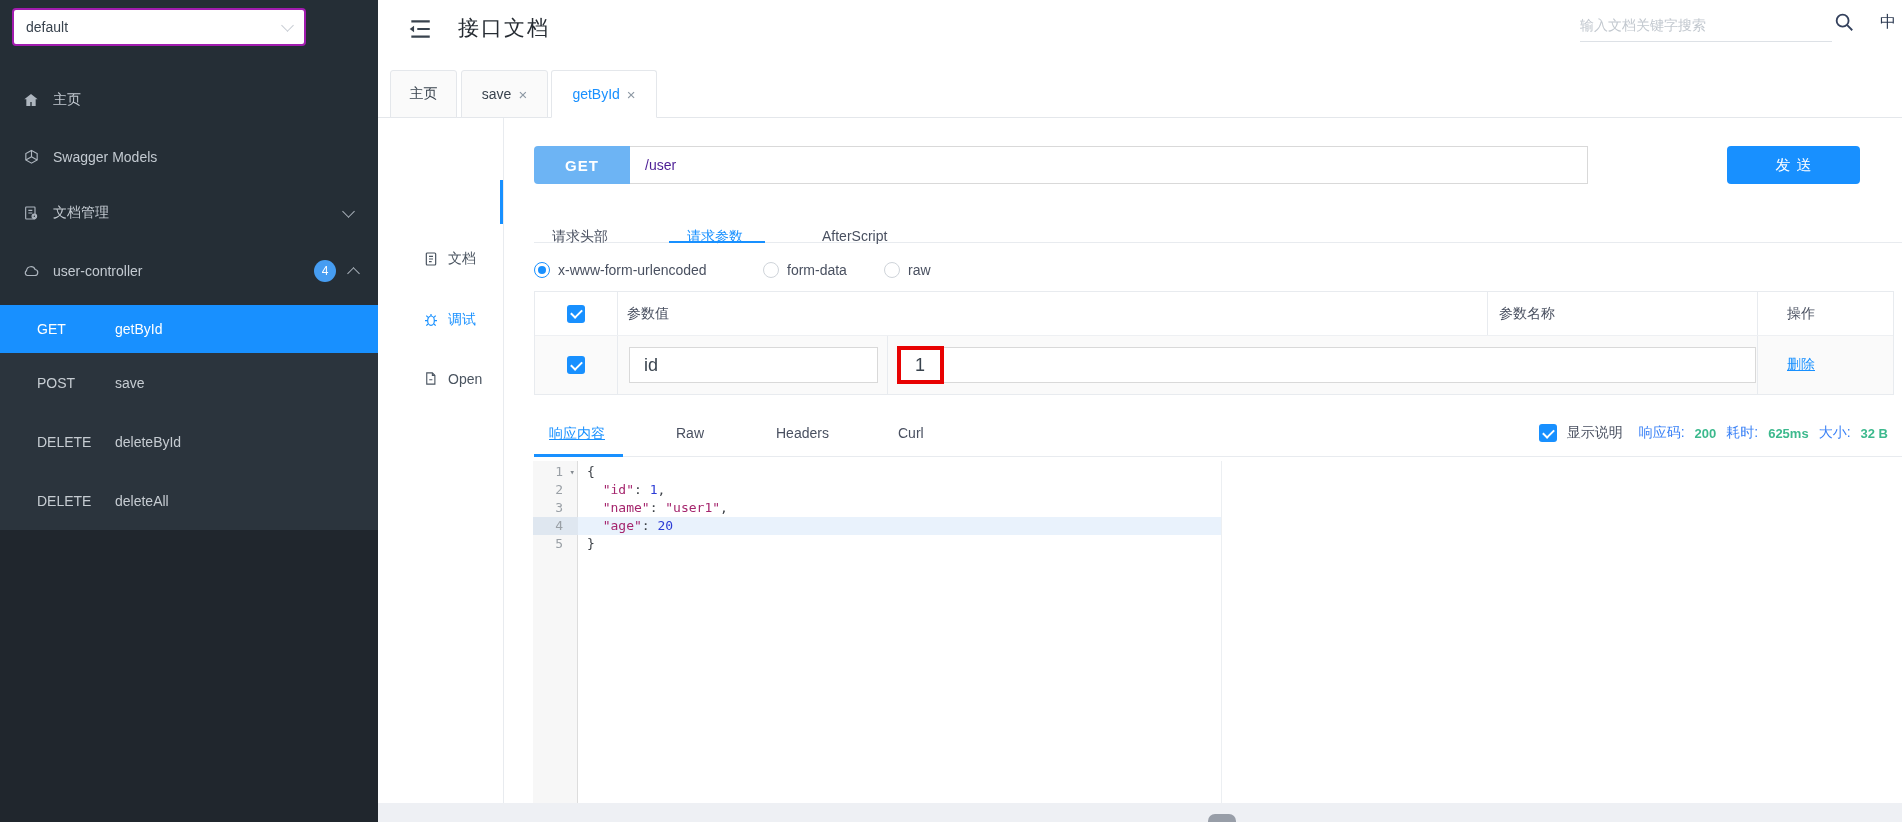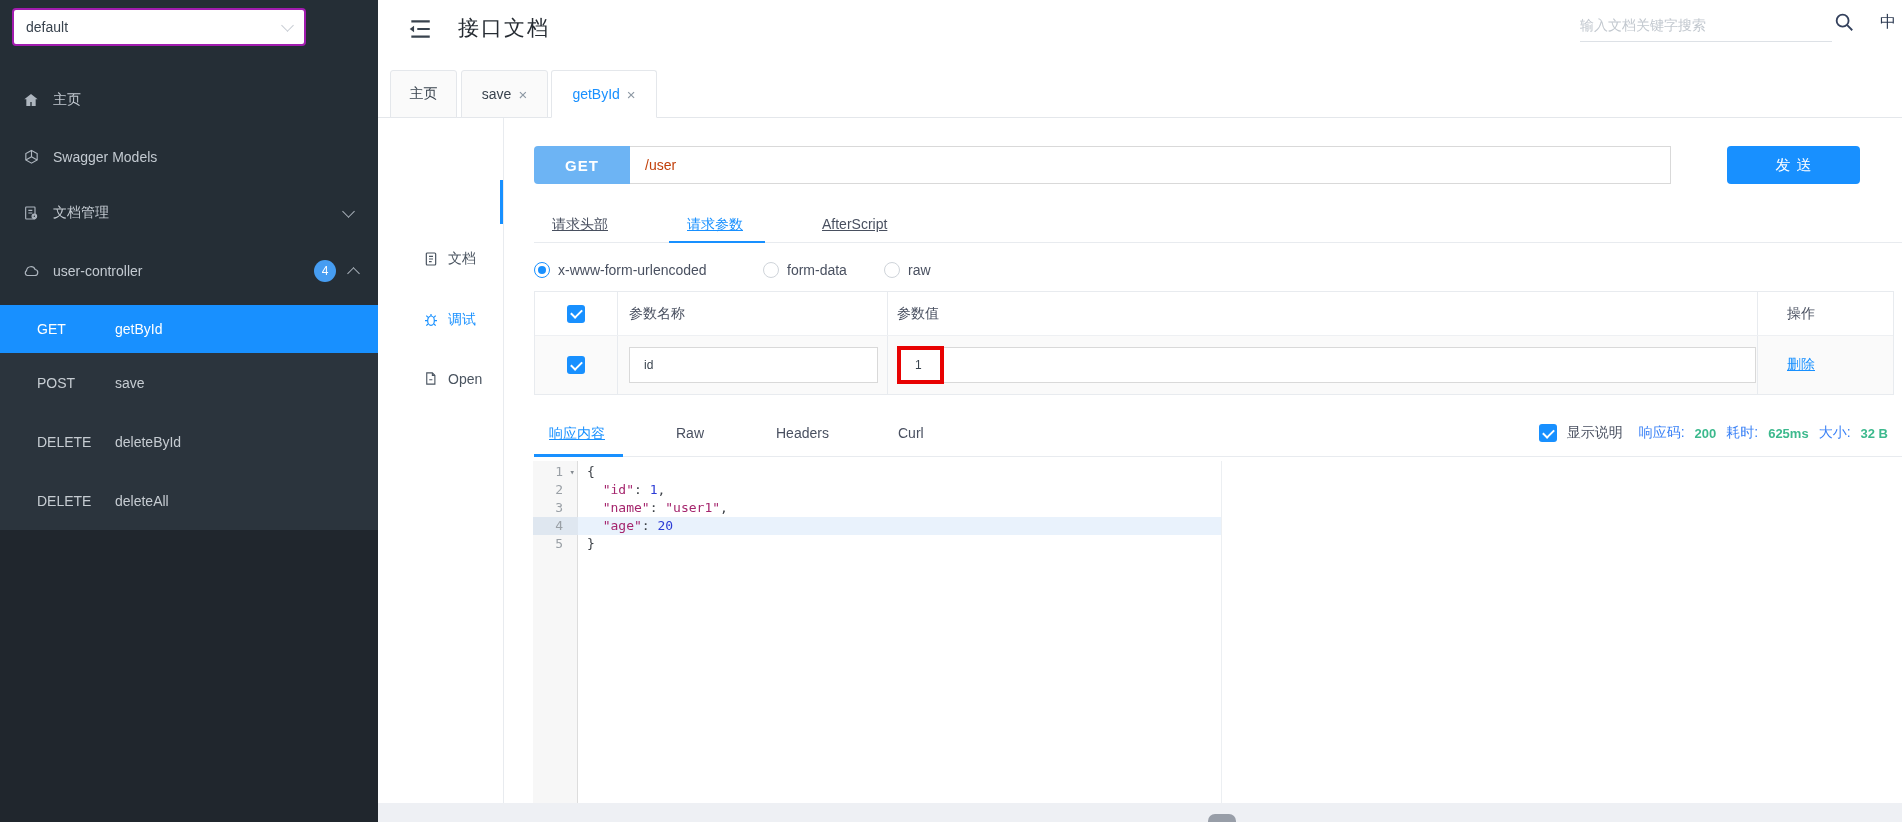--- a/index.html
+++ b/index.html
@@ -51,26 +51,26 @@
     color:#4a5460; cursor:pointer; }
   .dn-item .dn-icon { width:16px; height:16px; flex:none; }
   .dn-item.active { color:#1890ff; }
   .dn-active-bar { position:absolute; right:0; top:62px; width:3px; height:44px; background:#1890ff; }
 
   
   .panel { position:absolute; left:504px; top:118px; width:1398px; height:685px; background:#fff; }
   .reqline { position:absolute; left:30px; top:28px; width:1330px; height:38px; }
   .m-btn { position:absolute; left:0; top:0; width:96px; height:38px; background:#6db4f4; border-radius:4px 0 0 4px;
     color:#fff; font-weight:bold; font-size:15px; letter-spacing:1px; display:flex; align-items:center; justify-content:center; }
-  .url-input { position:absolute; left:96px; top:0; width:1041px; height:38px; border:1px solid #d9d9d9; border-left:none;
-    padding-left:15px; font-size:14px; color:#c2410c; outline:none; }
+  .url-input { position:absolute; left:96px; top:0; width:958px; height:38px; border:1px solid #d9d9d9; border-left:none;
+    padding-left:15px; font-size:14px; color:#4c1d95; outline:none; }
   .send-btn { position:absolute; left:1193px; top:0; width:133px; height:38px; background:#1890ff; border:none; border-radius:4px;
     color:#fff; font-size:15px; letter-spacing:6px; padding-left:6px; cursor:pointer; }
   .reqtabs { position:absolute; left:30px; top:87px; width:1368px; height:38px; border-bottom:1px solid #e8ebef; }
-  .rt { position:absolute; top:0; height:38px; line-height:38px; color:#495060; cursor:pointer;text-decoration:underline; }
+  .rt { position:absolute; top:12px; height:38px; line-height:38px; color:#495060; cursor:pointer; }
   .rt.active { color:#1890ff; }
   .rt-underline { position:absolute; left:135px; bottom:-1px; width:96px; height:2px; background:#1890ff; }
   .radiorow { position:absolute; left:30px; top:138px; width:1330px; height:28px; }
   .radio-opt { position:absolute; top:0; height:28px; display:flex; align-items:center; gap:8px; color:#495060; cursor:pointer; }
   .radio { width:16px; height:16px; border-radius:50%; border:1px solid #cfd4da; background:#fff; flex:none;
     display:flex; align-items:center; justify-content:center; }
   .radio.sel { border:1.5px solid #1890ff; }
   .radio.sel::after { content:""; width:8px; height:8px; border-radius:50%; background:#1890ff; }
 
   .ptable { position:absolute; left:30px; top:173px; width:1360px; height:104px; border:1px solid #e8ebef; }
@@ -78,21 +78,21 @@
   .ptr.hdr { height:44px; border-bottom:1px solid #eef0f3; color:#495060; }
   .ptr.row { height:58px; background:#fafafa; }
   .ptc { border-right:1px solid #e8ebef; display:flex; align-items:center; position:relative; }
   .ptc.c1 { width:83px; justify-content:center; }
   .ptc.c2 { width:270px; padding-left:11px; }
   .ptc.c3 { width:870px; padding-left:9px; }
   .ptc.c4 { flex:1; border-right:none; padding-left:29px; }
   .checkbox { width:18px; height:18px; background:#1890ff; border-radius:3px; position:relative; cursor:pointer; flex:none; }
   .checkbox::after { content:""; position:absolute; left:6px; top:2.5px; width:5px; height:9px;
     border-right:2px solid #fff; border-bottom:2px solid #fff; transform:rotate(45deg); }
-  .cell-input { height:36px; border:1px solid #d9d9d9; border-radius:0; font-size:12px; color:#39434e; outline:none; background:#fff; }
+  .cell-input { height:36px; border:1px solid #d9d9d9; border-radius:0; font-size:18px; color:#39434e; outline:none; background:#fff; }
   .name-input { width:249px; margin-left:0; padding-left:14px; }
   .value-input { position:absolute; left:9px; top:11px; width:859px; padding-left:17px; }
   .red-box { position:absolute; left:9px; top:10px; width:47px; height:38px; border:4px solid #e80202; pointer-events:none; }
   .del-link { color:#1890ff; cursor:pointer;text-decoration:underline; }
 
   .resptabs { position:absolute; left:30px; top:292px; width:1368px; height:47px; border-bottom:1px solid #e8ebef; }
   .resp-tab { position:absolute; top:0; height:46px; line-height:46px; color:#495060; cursor:pointer; }
   .resp-tab.active { color:#1890ff;text-decoration:underline; }
   .resp-underline { position:absolute; left:0; bottom:-1px; width:89px; height:3px; background:#1890ff; }
   .resp-meta { position:absolute; right:14px; top:0; height:46px; display:flex; align-items:center; gap:10px;text-align:right; }
@@ -286,25 +286,25 @@
         <span class="radio"></span>
         <span>raw</span>
       </div>
     </div>
 
     <div class="ptable">
       <div class="ptr hdr">
         <div class="ptc c1">
             <span class="checkbox"></span>
           </div>
+        <div class="ptc c3">
+            <span>参数值</span>
+          </div>
         <div class="ptc c2">
             <span>参数名称</span>
-          </div>
-        <div class="ptc c3">
-            <span>参数值</span>
           </div>
         <div class="ptc c4">
             <span>操作</span>
           </div>
       </div>
       <div class="ptr row">
         <div class="ptc c1">
             <span class="checkbox"></span>
           </div>
         <div class="ptc c2">

